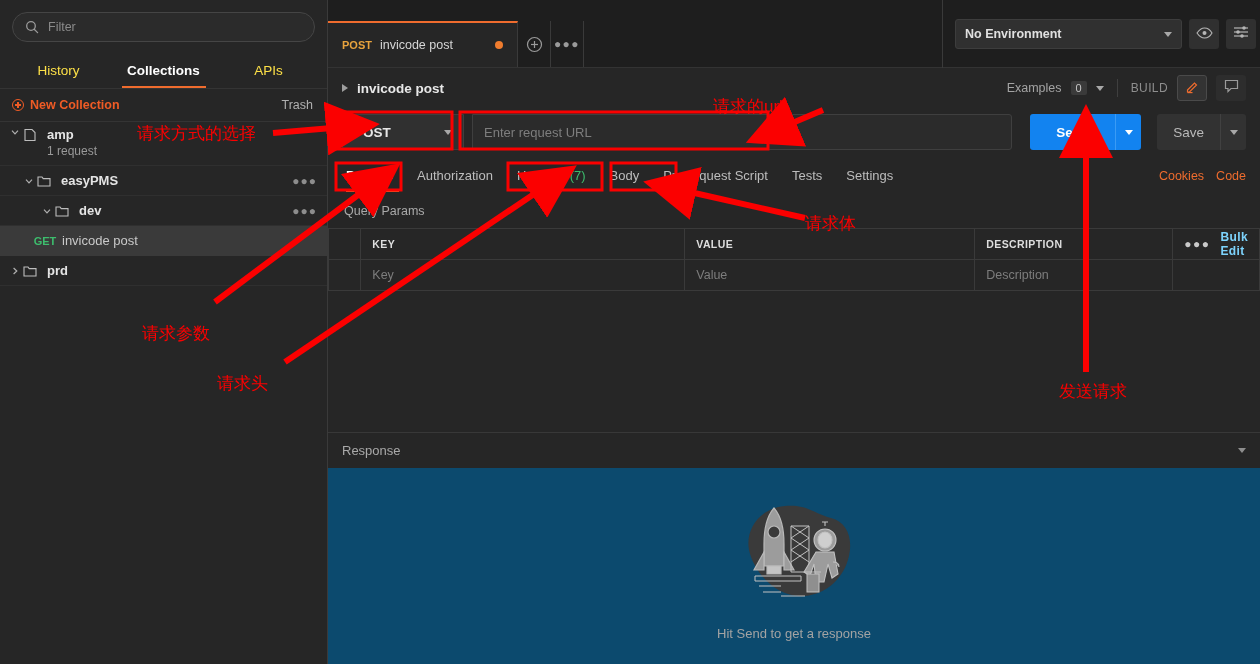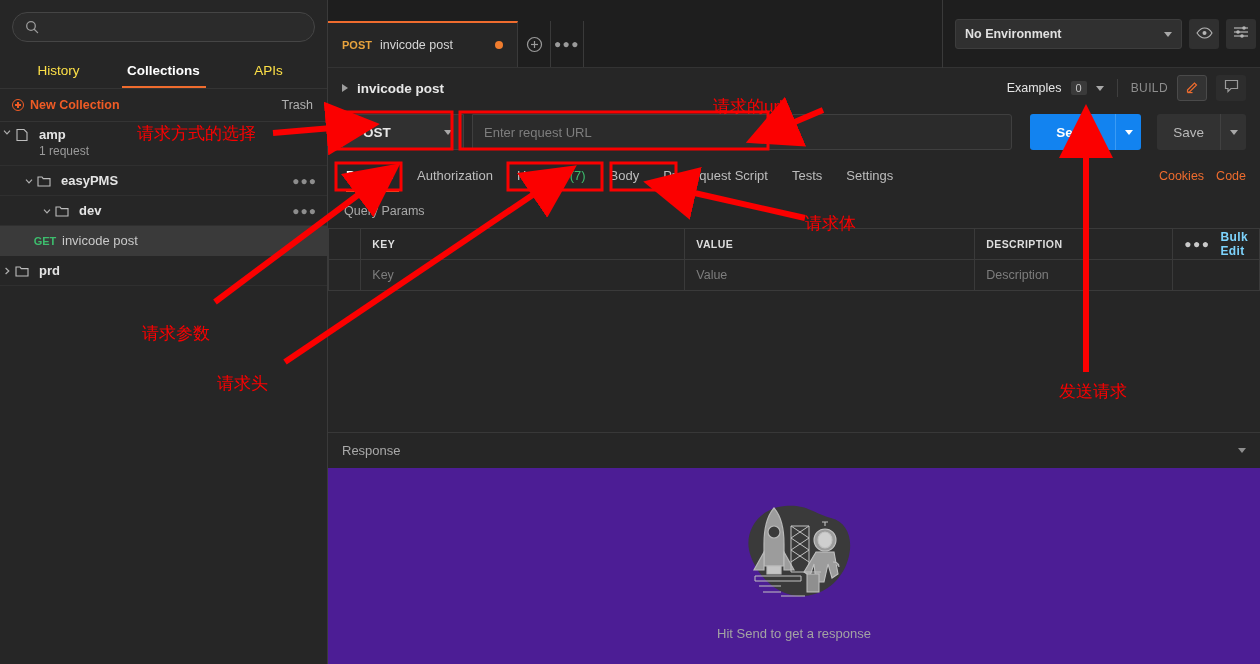--- a/index.html
+++ b/index.html
@@ -55,21 +55,21 @@
   }
   .new-coll .plus-c::before, .new-coll .plus-c::after {
     content:""; position:absolute; background:#ef5b25;
   }
   .new-coll .plus-c::before { left: 2px; right: 2px; top: 4.3px; height: 1.4px; }
   .new-coll .plus-c::after { top: 2px; bottom: 2px; left: 4.3px; width: 1.4px; }
   .trash-link { color: #b0b0b0; cursor: pointer; }
 
   .tree-row {
     display: flex; align-items: center; height: 30px;
-    padding-right: 10px; cursor: pointer;
+    padding-left: 8px; padding-right: 10px; cursor: pointer;
     border-bottom: 1px solid #2f2f2f;
     position: relative;
   }
   .tree-row.tall { height: 44px; align-items: flex-start; padding-top: 5px; }
   .tree-row.sel { background: #3a3a3a; border-bottom-color: transparent; }
   .chev { width: 14px; flex: 0 0 14px; display:flex; align-items:center; justify-content:center; }
   .chev svg { display:block; }
   .folder-ico { width: 16px; height: 16px; flex: 0 0 16px; margin-right: 9px; }
   .tree-label { color: #e4e4e4; font-size: 13px; font-weight: bold; }
   .tree-sub { color: #9a9a9a; font-size: 12px; font-weight: normal; margin-top: 2px; }
@@ -111,21 +111,21 @@
   .icon-btn {
     width: 30px; height: 30px; background: #303030; border-radius: 3px;
     display: flex; align-items: center; justify-content: center; cursor: pointer;
   }
 
   .reqheader { height: 40px; display: flex; align-items: center; padding: 0 14px 0 14px; background: #262626; }
   .rh-left { display: flex; align-items: center; gap: 9px; }
   .rh-caret { width: 0; height: 0; border-top: 4.5px solid transparent; border-bottom: 4.5px solid transparent; border-left: 6px solid #9d9d9d; }
   .rh-title { color: #e8e8e8; font-size: 13.5px; font-weight: bold; }
   .rh-right { margin-left: auto; display: flex; align-items: center; gap: 9px; }
-  .examples-lbl { color: #e5e5e5; font-size: 12.5px; }
+  .examples-lbl { color: #a3a3a3; font-size: 12.5px; }
   .ex-badge { background: #3a3a3a; color: #c5c5c5; font-size: 11px; border-radius: 2px; padding: 1px 5px; }
   .vsep { width: 1px; height: 18px; background: #3f3f3f; margin: 0 4px; }
   .build-lbl { color: #8e8e8e; font-size: 12px; letter-spacing: .4px; }
   .mode-btn { width: 30px; height: 26px; display:flex; align-items:center; justify-content:center; background: #2d2d2d; border-radius:3px; cursor:pointer; }
   .mode-btn.active { background: #333; border: 1px solid #4a4a4a; }
 
   .urlrow { display: flex; align-items: center; gap: 8px; padding: 6px 14px 8px 14px; background: #262626; }
   .method-sel {
     width: 122px; height: 36px; background: #303030; border: 1px solid #3f3f3f; border-radius: 3px 0 0 3px;
     display: flex; align-items: center; padding: 0 11px; cursor: pointer; flex: 0 0 122px;
@@ -185,21 +185,21 @@
 
   .spacer { flex: 1; background: #262626; }
 
   .resp-bar {
     height: 36px; border-top: 1px solid #383838; display: flex; align-items: center;
     padding: 0 14px; background: #262626; text-align: center;
   }
   .resp-lbl { color: #a9a9a9; font-size: 13px; }
   .resp-caret { margin-left: auto; width:0;height:0;border-left:4.5px solid transparent;border-right:4.5px solid transparent;border-top:5px solid #8e8e8e; }
   .resp-body {
-    height: 196px; background: #4c1d95; display: flex; flex-direction: column;
+    height: 196px; background: #0c4a6e; display: flex; flex-direction: column;
     align-items: center; justify-content: center; gap: 10px;
   }
   .resp-hint { color: #a3a3a3; font-size: 13px; }
 
   
   .overlay { position: absolute; left: 0; top: 0; width: 1260px; height: 664px; pointer-events: none; }
   .anno-text {
     position: absolute; color: #fb0000; font-size: 17px; white-space: nowrap;
     font-family: "Liberation Sans", sans-serif;
   }
@@ -212,20 +212,21 @@
   <div class="sidebar">
 
     <div class="filter-wrap">
       <div class="filter-box">
         <span class="mag">
           <svg width="14" height="14" viewBox="0 0 14 14">
               <circle cx="6" cy="6" r="4.3" fill="none" stroke="#9a9a9a" stroke-width="1.3"></circle>
               <line x1="9.2" y1="9.2" x2="12.6" y2="12.6" stroke="#9a9a9a" stroke-width="1.3" stroke-linecap="round"></line>
             </svg>
         </span>
+        <input class="filter-input" type="text" placeholder="Filter" style="">
       </div>
     </div>
 
     <div class="side-tabs">
       <div class="side-tab">History</div>
       <div class="side-tab active">Collections</div>
       <div class="side-tab">APIs</div>
     </div>
     <div class="side-sep"></div>
 

